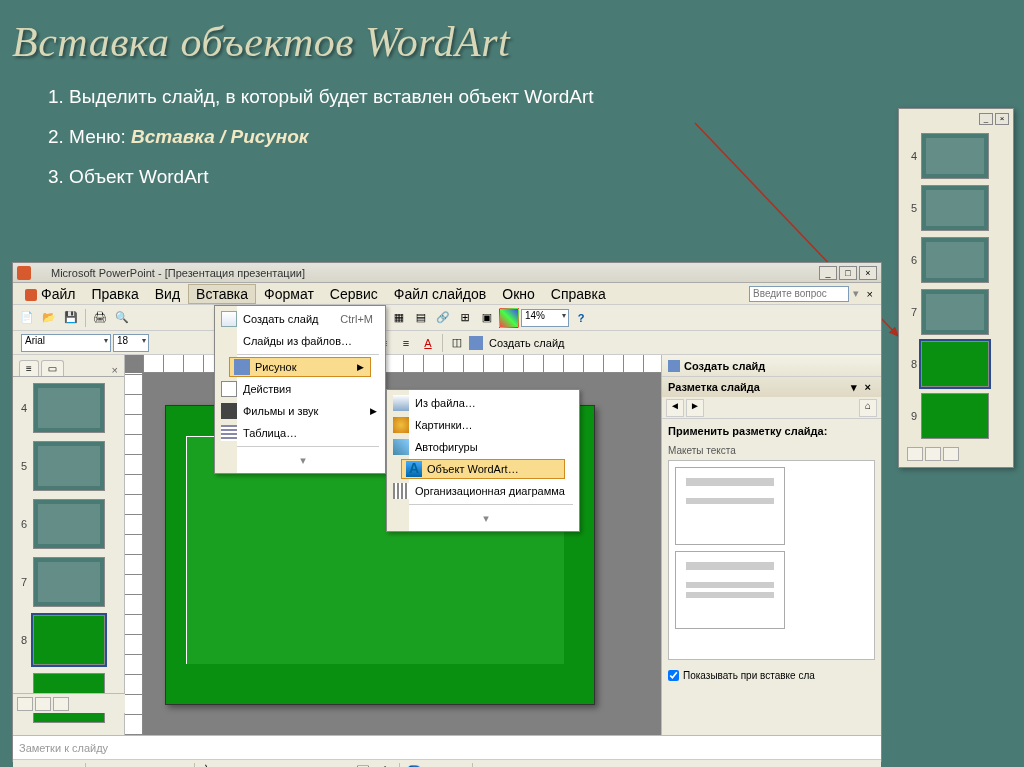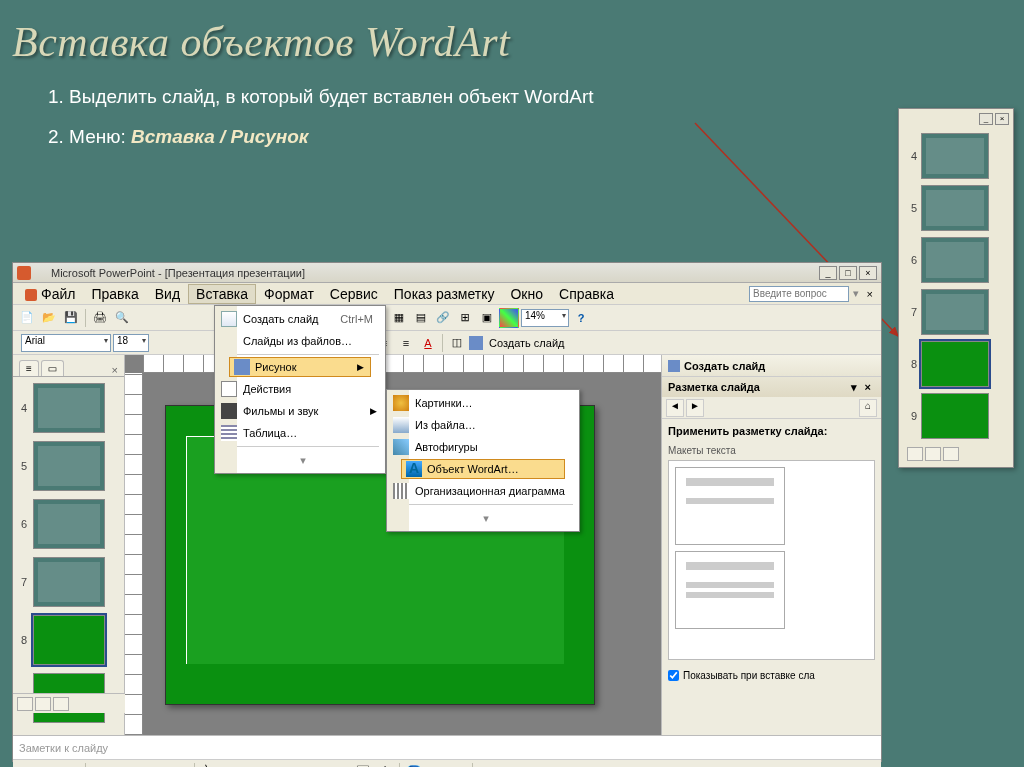--- a/index.html
+++ b/index.html
@@ -100,20 +100,21 @@
 .arrow-line { position: absolute; pointer-events: none; }
 </style>
 </head>
 <body>
 
 <div class="slide-title">Вставка объектов WordArt</div>
 
 <div class="instructions">
   <p>1. Выделить слайд, в который будет вставлен объект WordArt</p>
   <p><span>2. Меню: </span><span class="highlight">Вставка / Рисунок</span></p>
+  <p>3. Объект WordArt</p>
 </div>
 
 <svg class="arrow-line" style="left:690px;top:118px;width:220px;height:240px">
   <defs>
       <marker id="ah" markerWidth="8" markerHeight="8" refX="6" refY="3" orient="auto">
         <path d="M0,0 L7,3 L0,6 Z" fill="#b03020"></path>
       </marker>
     </defs>
   <line x1="5" y1="5" x2="208" y2="218" stroke="#b03020" stroke-width="1.5" marker-end="url(#ah)"></line>
 </svg>
@@ -128,21 +129,21 @@
       <div class="win-btn">×</div>
     </div>
   </div>
   <div class="menu-bar">
     <span class="menu-item">Файл</span>
     <span class="menu-item">Правка</span>
     <span class="menu-item">Вид</span>
     <span class="menu-item active">Вставка</span>
     <span class="menu-item">Формат</span>
     <span class="menu-item">Сервис</span>
-    <span class="menu-item">Показ разметку</span>
+    <span class="menu-item">Файл слайдов</span>
     <span class="menu-item">Окно</span>
     <span class="menu-item">Справка</span>
     <div class="help-box">
       <input class="help-input" placeholder="Введите вопрос" style="">
       <span style="cursor:pointer;color:#888">▾</span>
       <span style="cursor:pointer;padding:0 4px">×</span>
     </div>
   </div>
   <div class="toolbar">
     <div class="tb-btn">📄</div>
@@ -331,26 +332,26 @@
       <div class="ic ic-tbl"></div>
       <span>Таблица…</span>
     </div>
   <div class="sep"></div>
   <div class="mi" style="justify-content:center;color:#888">▾</div>
 </div>
 
 <div class="dropdown-menu menu2">
   <div class="icon-strip"></div>
   <div class="mi">
+      <div class="ic ic-file"></div>
+      <span>Из файла…</span>
+    </div>
+  <div class="mi">
       <div class="ic ic-clip"></div>
       <span>Картинки…</span>
-    </div>
-  <div class="mi">
-      <div class="ic ic-file"></div>
-      <span>Из файла…</span>
     </div>
   <div class="mi">
       <div class="ic ic-auto"></div>
       <span>Автофигуры</span>
     </div>
   <div class="mi hl">
       <div class="ic ic-wa">A</div>
       <span>Объект WordArt…</span>
     </div>
   <div class="mi">

